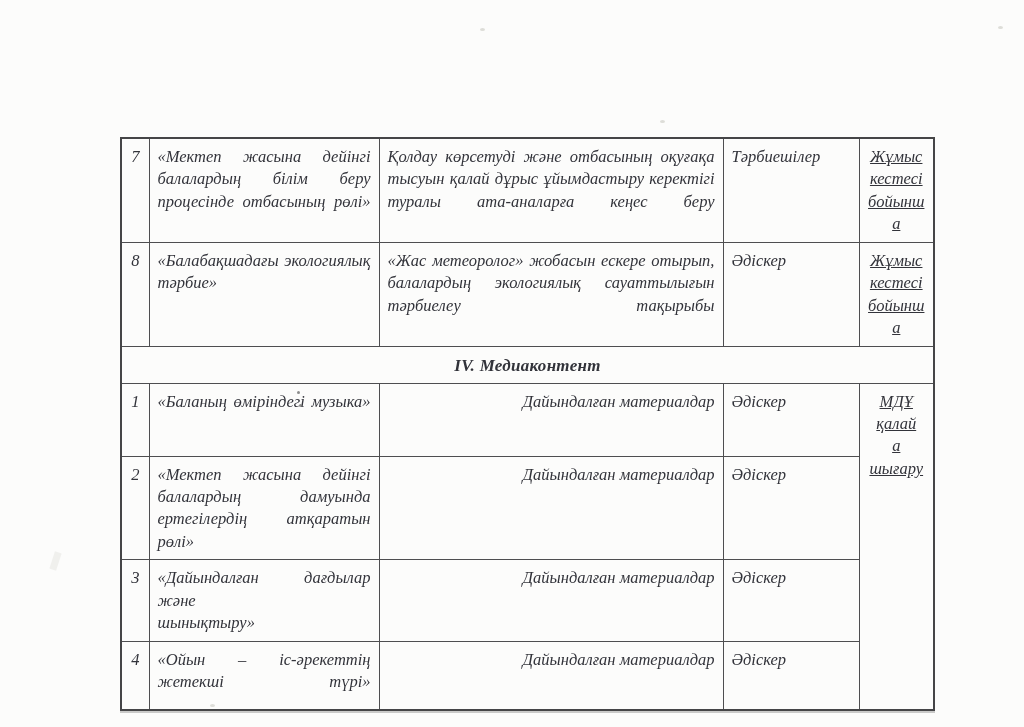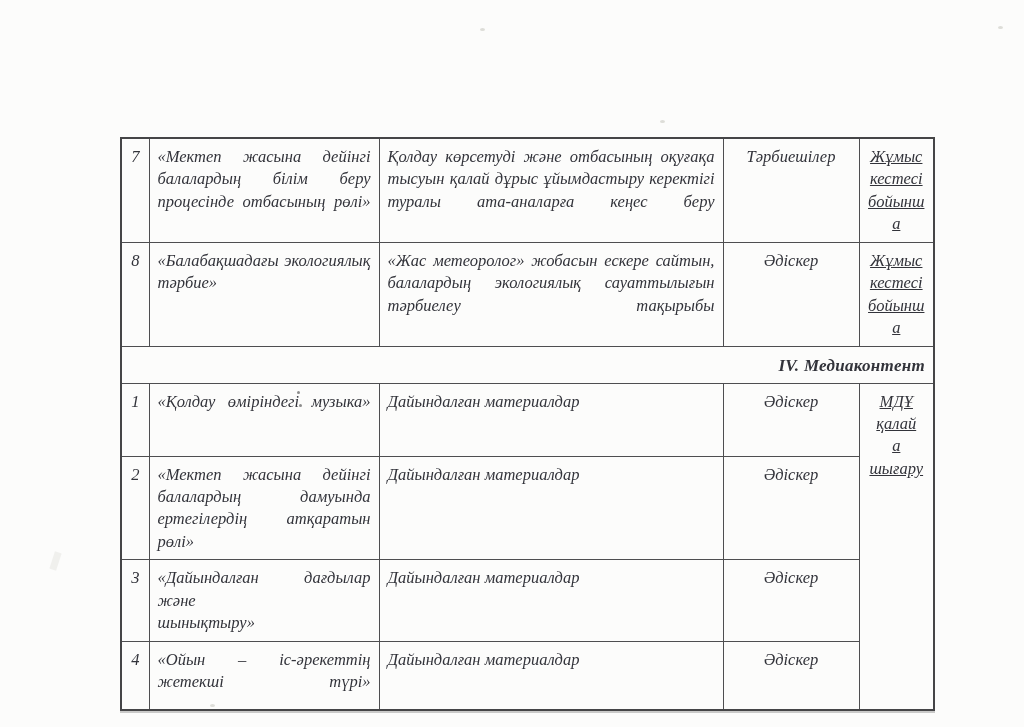--- a/index.html
+++ b/index.html
@@ -38,35 +38,34 @@
     padding-left: 2px; padding-right: 2px;
   }
   td.topic, td.content {
     white-space: pre-line;
     text-align: justify;
     text-align-last: justify;
     font-style: italic;
   }
   td.content-plain {
     white-space: pre-line;
-    text-align: left;
+    text-align: right;
     font-family: Liberation Serif, serif;
   }
   td.responsible {
-    text-align: center;
     white-space: pre-line;
     margin-left: 30px;
   }
   td.term {
     text-align: center;
     white-space: pre-line;
     padding-left: 3px; padding-right: 3px; text-decoration: underline;
   }
   td.section-header {
-    text-align: right;
+    text-align: center;
     font-weight: 700;
     vertical-align: middle;
     padding: 4px 8px;
     font-size: 17px;
     letter-spacing: 0.3px;
     font-style: italic;
   }
   
   .speck {
     position: absolute;
@@ -112,37 +111,37 @@
       <td class="term">Жұмыс
 кестесі
 бойынш
 а</td>
     </tr>
 
     <tr style="height:85px">
       <td class="num">8</td>
       <td class="topic">«Балабақшадағы экологиялық
 тәрбие»</td>
-      <td class="content">«Жас метеоролог» жобасын ескере сайтын,
+      <td class="content">«Жас метеоролог» жобасын ескере отырып,
 балалардың экологиялық сауаттылығын
 тәрбиелеу тақырыбы</td>
       <td class="responsible">Әдіскер</td>
       <td class="term">Жұмыс
 кестесі
 бойынш
 а</td>
     </tr>
 
     <tr style="height:35px">
       <td class="section-header" colspan="5">IV. Медиаконтент</td>
     </tr>
 
     <tr style="height:73px">
       <td class="num">1</td>
-      <td class="topic">«Қолдау өміріндегі музыка»</td>
+      <td class="topic">«Баланың өміріндегі музыка»</td>
       <td class="content-plain">Дайындалған материалдар</td>
       <td class="responsible">Әдіскер</td>
       <td class="term" rowspan="4">МДҰ
 қалай
 а
 шығару</td>
     </tr>
 
     <tr style="height:90px">
       <td class="num">2</td>

